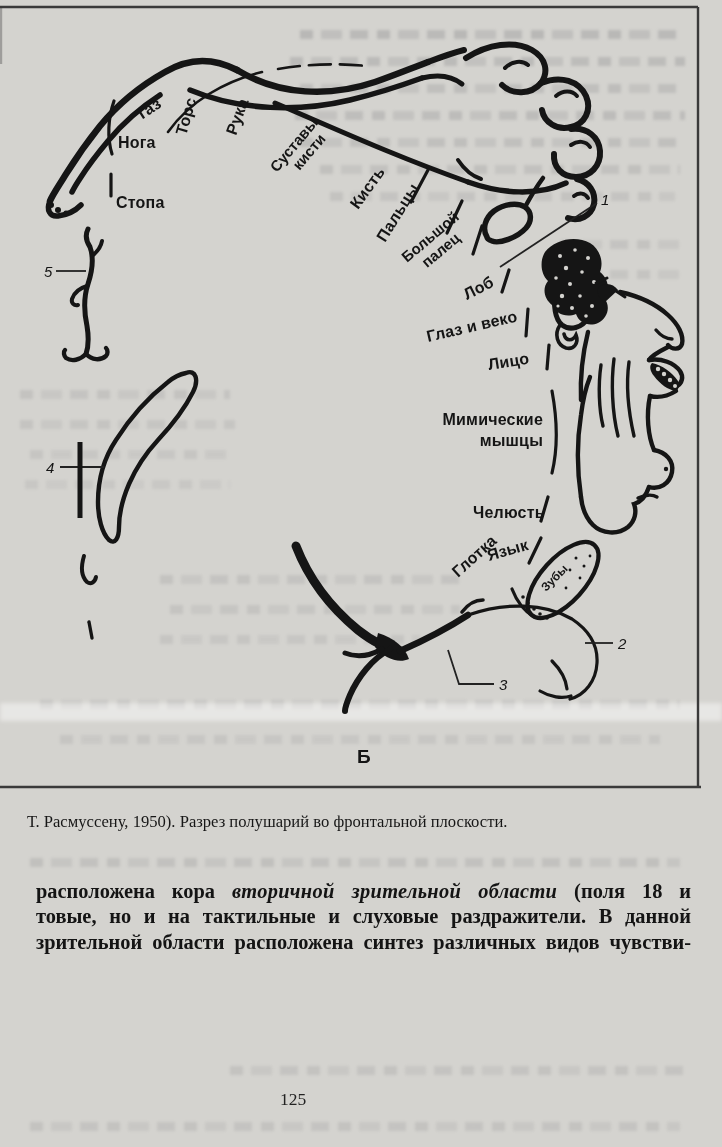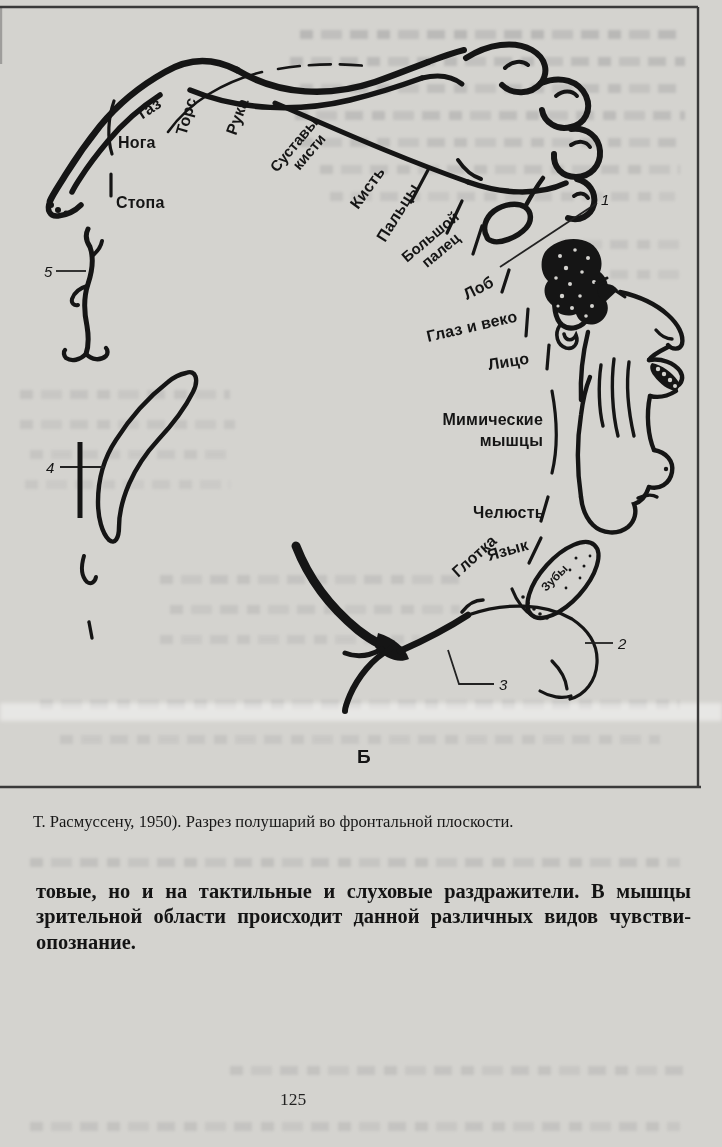--- a/index.html
+++ b/index.html
@@ -26,21 +26,21 @@
     background:rgba(255,255,255,.45);filter:blur(2px);pointer-events:none;
   }
   svg.fig{position:absolute;left:0;top:0;}
   svg.fig text{font-family:"Liberation Sans", sans-serif;fill:#151515;}
   .lbl{font-size:16px;font-weight:700;letter-spacing:.2px;}
   .lbl2{font-size:15px;font-weight:700;}
   .num{font-size:15px;font-weight:400;font-style:italic;font-family:"Liberation Serif",serif;}
   .panel{font-size:19px;font-weight:700;}
   .zub{font-size:12px;font-weight:700;}
   .caption{
-    position:absolute;left:33px;top:811px;width:660px;
+    position:absolute;left:27px;top:811px;width:660px;
     font-size:16.6px;line-height:21.5px;color:#171717;
   }
   .bodytext{
     position:absolute;left:36px;top:879px;width:655px;
     font-size:20.4px;line-height:25.4px;font-weight:600;color:#141414;
   }
   .tline{text-align:justify;text-align-last:justify;white-space:nowrap;}
   .tline.last{text-align-last:left;}
   .bi{font-weight:700;font-style:italic;letter-spacing:.3px;}
   .pageno{
@@ -273,20 +273,20 @@
     <text class="num" x="44" y="277">5</text>
 
     <text class="panel" x="357" y="763">Б</text>
   </svg>
 
   <div class="caption">
     <div>Т. Расмуссену, 1950). Разрез полушарий во фронтальной плоскости.</div>
   </div>
 
   <div class="bodytext">
-      <div class="tline"><span>товые, но и на тактильные и слуховые раздражители. В мышцы</span></div>
-      <div class="tline"><span>зрительной области происходит данной различных видов чувстви-</span></div>
-      <div class="tline last"><span>опознание.</span></div>
+      <div class="tline"><span>расположена кора </span><span class="bi">вторичной зрительной области</span><span> (поля 18 и</span></div>
+      <div class="tline"><span>товые, но и на тактильные и слуховые раздражители. В данной</span></div>
+      <div class="tline"><span>зрительной области расположена синтез различных видов чувстви-</span></div>
     </div>
 
   <div class="pageno">125</div>
 
 </div>
 
 </body></html>

